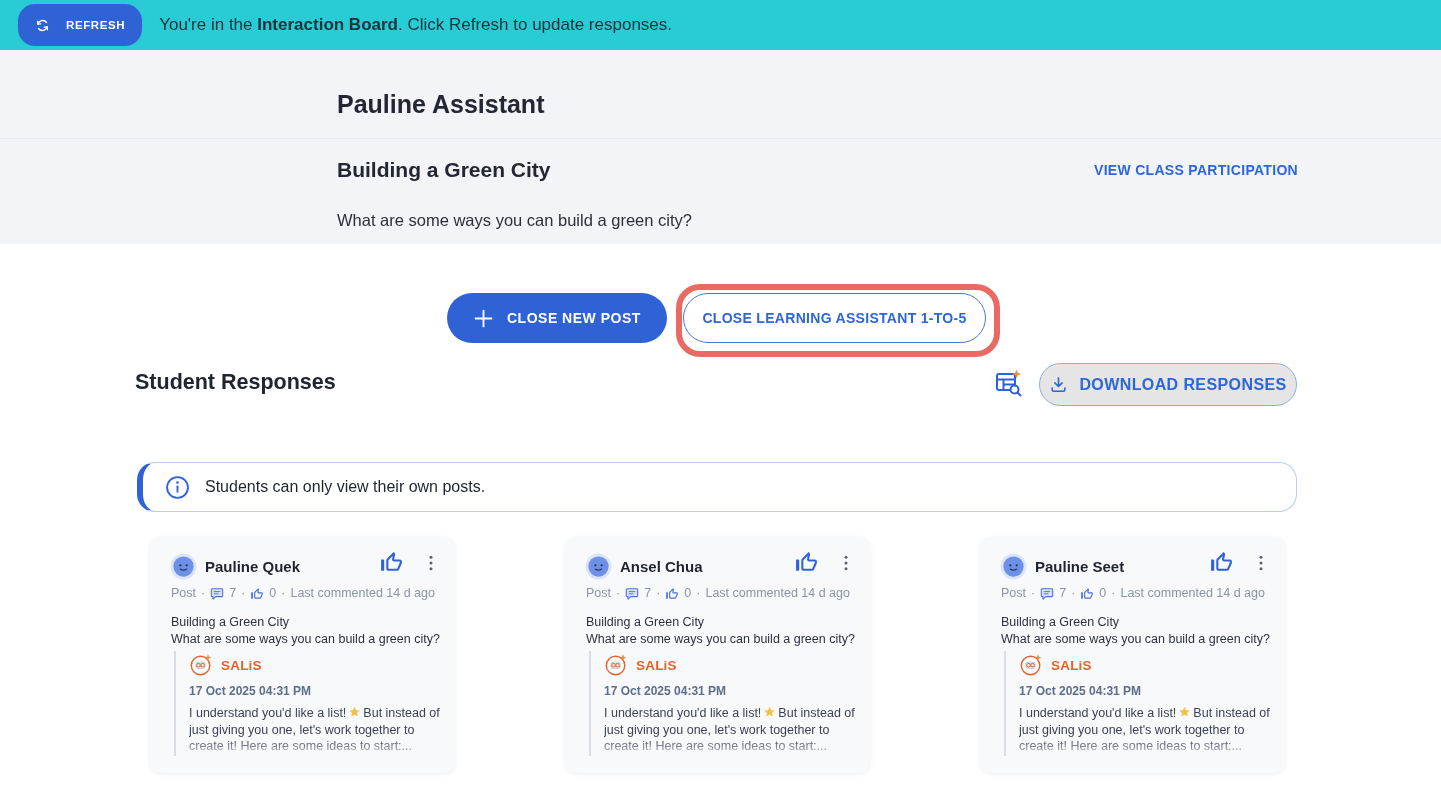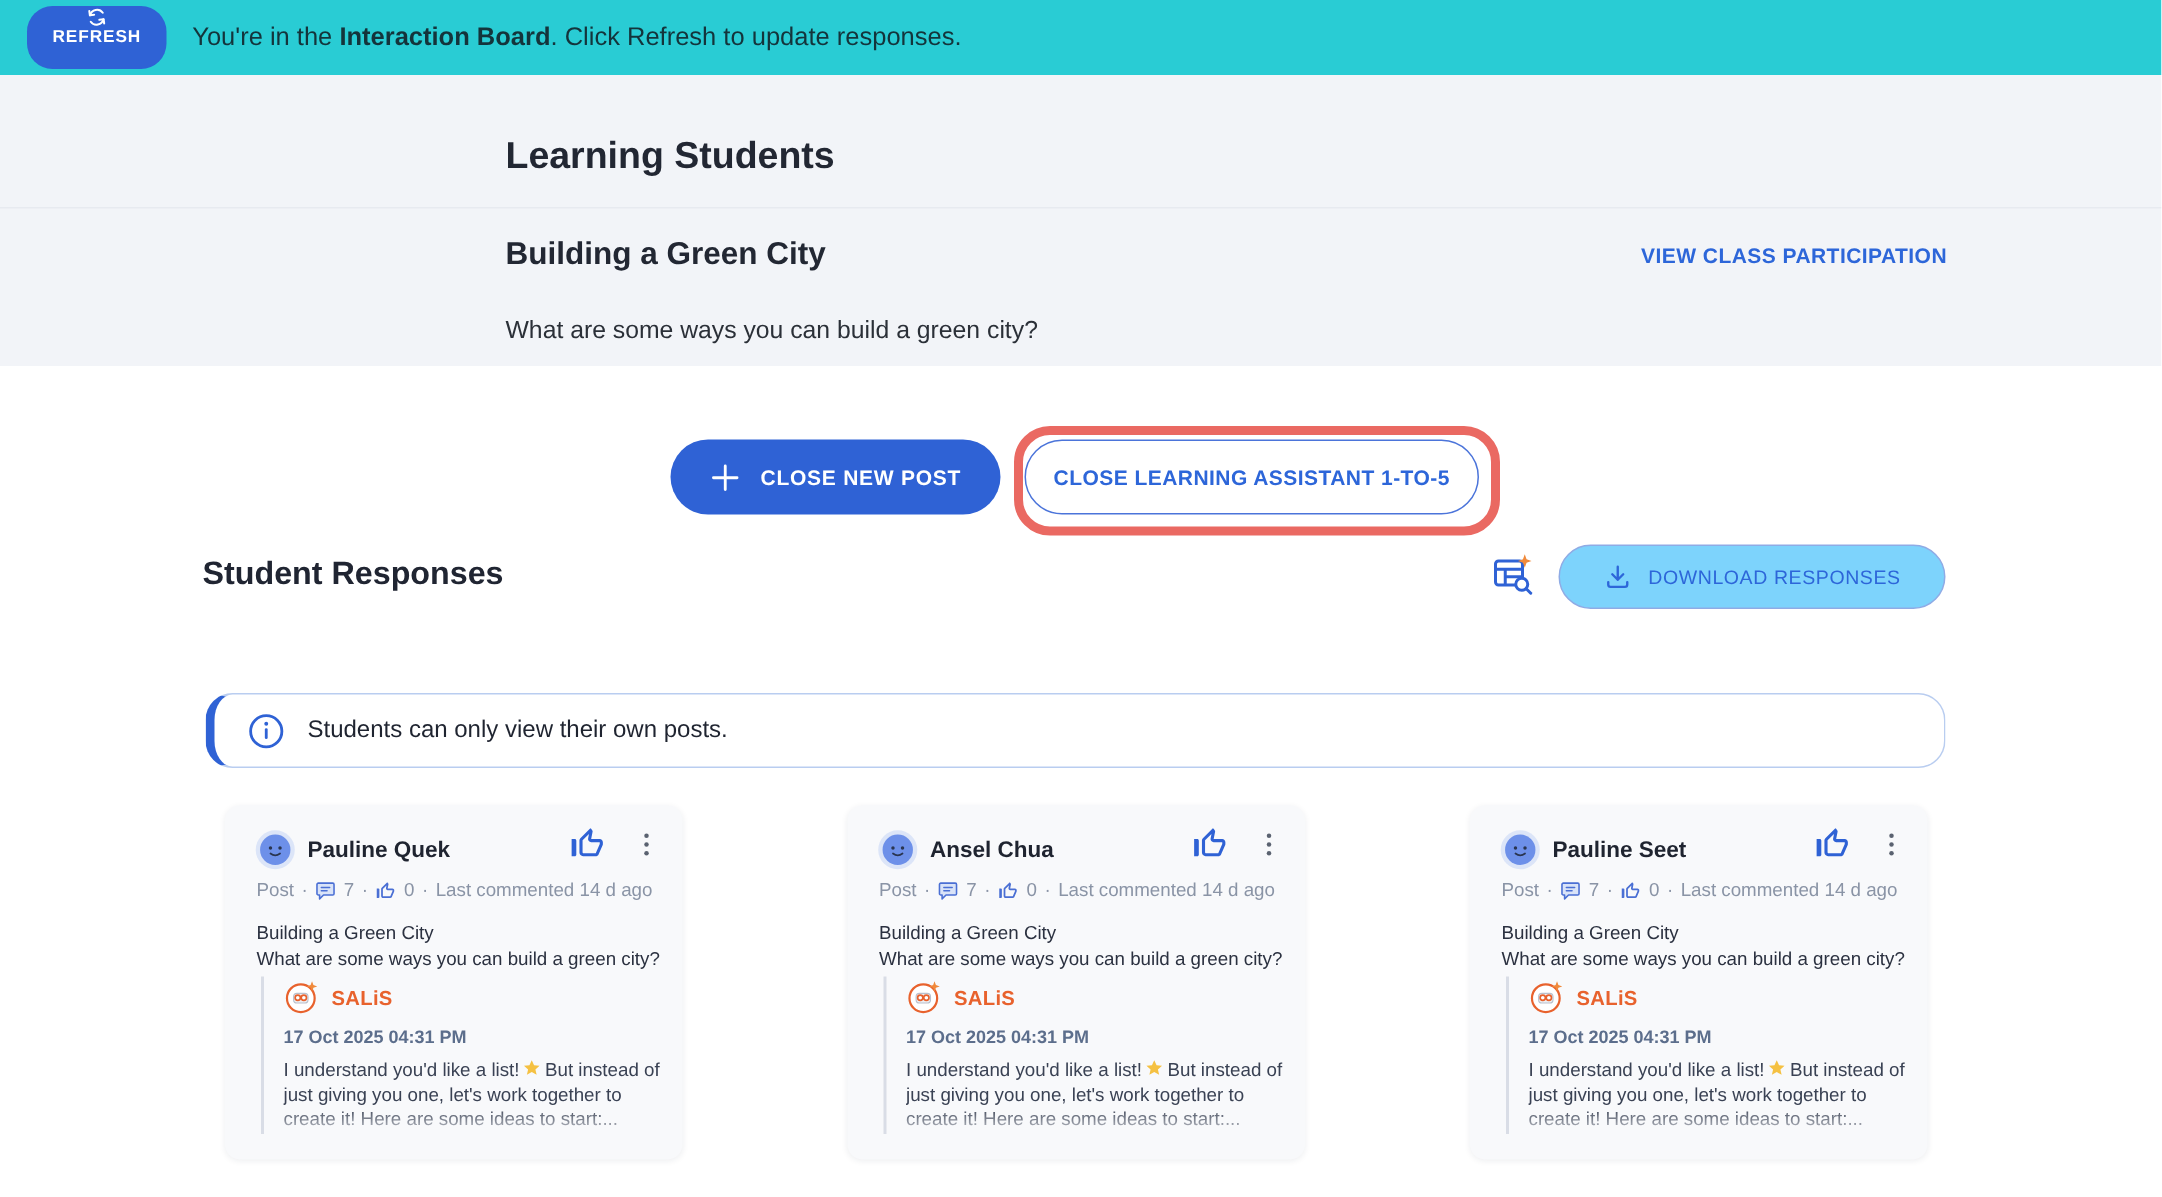--- a/index.html
+++ b/index.html
@@ -9,21 +9,21 @@
     font-family:"Liberation Sans","DejaVu Sans",sans-serif;
     -webkit-font-smoothing:antialiased;
   }
   .abs{position:absolute;}
 
   
   .banner{left:0;top:0;width:1441px;height:50px;background:#29CCD4;display:flex;align-items:center;}
   .refresh-btn{
     margin-left:18px;height:42px;padding:0 17px;border-radius:17px;background:#2F62D5;
     color:#fff;font-weight:700;font-size:11.5px;letter-spacing:.6px;
-    display:inline-flex;align-items:center;gap:0;border:none;cursor:pointer;flex-direction:column;
+    display:inline-flex;align-items:center;gap:16px;border:none;cursor:pointer;
   }
   .banner-msg{margin-left:17px;font-size:17px;color:#14343B;}
   .banner-msg b{font-weight:700;}
 
   
   .header{left:0;top:50px;width:1441px;height:194px;background:#F2F4F8;}
   .hdr-divider{left:0;top:88px;width:1441px;height:1px;background:#E7EAF0;}
   .app-title{left:337px;top:40px;font-size:25px;font-weight:700;color:#222733;}
   .activity-title{left:337px;top:108px;font-size:21px;font-weight:700;color:#222733;}
   .view-link{right:143px;top:112px;font-size:14px;font-weight:700;color:#2D66D9;letter-spacing:.3px;cursor:pointer;}
@@ -42,22 +42,22 @@
   }
   .annotation{
     left:676px;top:284px;width:324px;height:73px;border:6px solid #EA6962;border-radius:24px;
     box-sizing:border-box;pointer-events:none;
   }
 
   
   .responses-title{left:135px;top:370px;font-size:21.5px;font-weight:700;color:#202532;}
   .table-icon{left:993px;top:368px;width:30px;height:30px;cursor:pointer;}
   .btn-download{
-    left:1039px;top:363px;width:258px;height:43px;border-radius:22px;background:#7dd3fc;
-    border:1.5px solid #8FABE5;color:#2D66D9;font-size:13px;font-weight:400;letter-spacing:.4px;
+    left:1039px;top:363px;width:258px;height:43px;border-radius:22px;background:#e5e5e5;
+    border:1.5px solid #8FABE5;color:#2D66D9;font-size:16px;font-weight:700;letter-spacing:.4px;
     display:inline-flex;align-items:center;justify-content:center;gap:11px;cursor:pointer;box-sizing:border-box;
   }
 
   .info-banner{
     left:137px;top:462px;width:1160px;height:50px;background:#fff;
     border:1px solid #B9CDF0;border-left:6px solid #2F62D5;border-radius:18px;
     display:flex;align-items:center;box-sizing:border-box;
   }
   .info-banner .ic{margin-left:22px;display:inline-flex;}
   .info-text{margin-left:15px;font-size:16px;color:#1F2430;}
@@ -95,21 +95,21 @@
         <path d="M5.6 16.8A7.6 7.6 0 0 0 19.1 14.2" stroke="#fff" stroke-width="2.2" stroke-linecap="round"></path>
         <polyline points="19.9,18.6 19.3,14.1 14.8,14.7" fill="none" stroke="#fff" stroke-width="2.2" stroke-linecap="round" stroke-linejoin="round"></polyline>
       </svg>
     </span>
     <span>REFRESH</span>
   </button>
   <span class="banner-msg"><span>You're in the </span><b>Interaction Board</b><span>. Click Refresh to update responses.</span></span>
 </div>
 
 <div class="abs header">
-  <div class="abs app-title">Learning Students</div>
+  <div class="abs app-title">Pauline Assistant</div>
   <div class="abs hdr-divider"></div>
   <div class="abs activity-title">Building a Green City</div>
   <div class="abs view-link">VIEW CLASS PARTICIPATION</div>
   <div class="abs question">What are some ways you can build a green city?</div>
 </div>
 
 <button class="abs btn-create">
   <span style="display:inline-flex;">
     <svg width="21" height="21" viewBox="0 0 20 20" fill="none">
       <path d="M10 2.5v15M2.5 10h15" stroke="#fff" stroke-width="1.8" stroke-linecap="round"></path>

